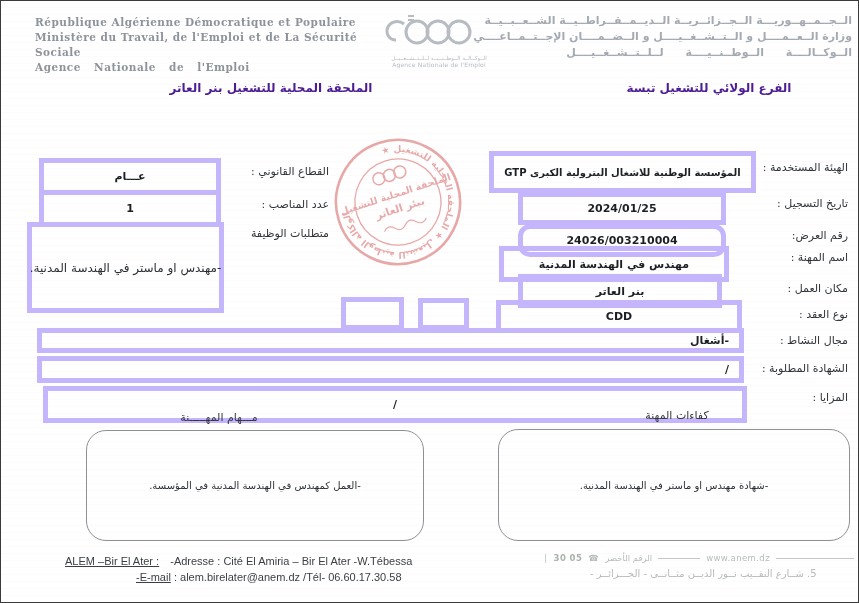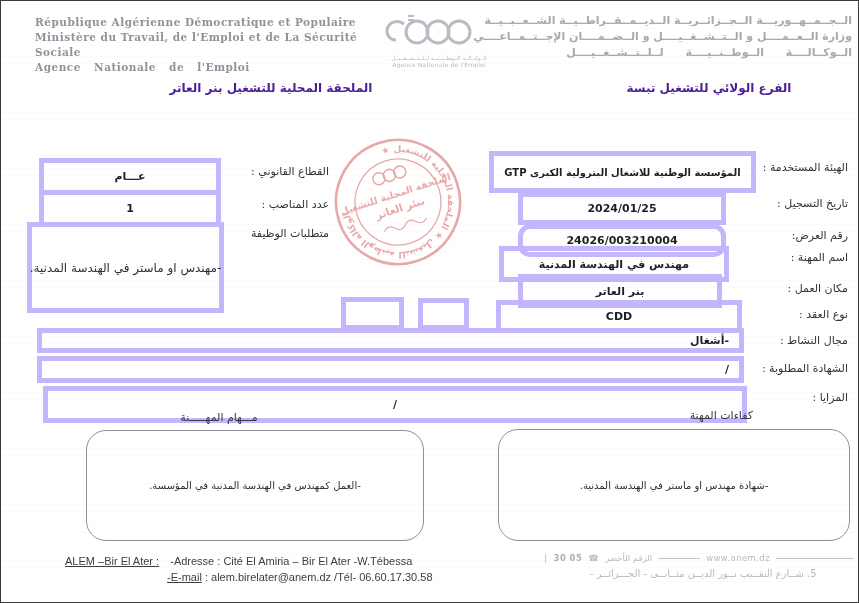--- a/index.html
+++ b/index.html
@@ -67,32 +67,32 @@
   .b-empty-b{left:340px;top:296px;width:53px;height:23px;}
   .b-activity{left:36px;top:327px;width:707px;height:25px;}
   .b-degree{left:36px;top:355px;width:707px;height:27px;padding-right:16px;}
   .b-benefits{left:42px;top:385px;width:694px;height:27px;}
   .b-sector{left:38px;top:157px;width:172px;height:27px;}
   .b-positions{left:38px;top:189px;width:172px;height:27px;}
   .b-req{left:26px;top:221px;width:187px;height:81px;}
   .b-req .val{font-weight:normal;font-size:12px;color:#2c3136;}
   
   .sec-hdr{position:absolute;direction:rtl;font-size:11px;color:#33383d;text-align:center;white-space:nowrap;}
-  .sec-comp-hdr{left:632px;top:408px;width:120px;text-align:right;}
+  .sec-comp-hdr{left:616px;top:408px;width:120px;}
   .sec-task-hdr{left:158px;top:410px;width:120px;}
   .rbox{position:absolute;border:1.2px solid #8d9196;border-radius:20px;direction:rtl;
     display:flex;align-items:center;justify-content:center;}
   .rbox span{font-size:10px;color:#2c3136;white-space:nowrap;}
   .rb-task{left:85px;top:429px;width:336px;height:109px;}
   .rb-comp{left:497px;top:428px;width:350px;height:110px;}
   
   .ft-left{left:64px;top:552px;font-family:"Liberation Sans","DejaVu Sans",sans-serif;
     font-size:11px;color:#3a3f44;line-height:16px;white-space:nowrap;}
   .ft-left .office{text-decoration:underline;margin-right:8px;}
-  .ft-left .line2{margin-left:102px;}
+  .ft-left .line2{margin-left:71px;}
   .ft-left .email{text-decoration:underline;}
   .ft-right-1{right:4px;top:552px;display:flex;align-items:center;gap:6px;
     color:#b6bcb8;font-size:8.5px;letter-spacing:.4px;white-space:nowrap;}
   .ft-right-1 .dash{height:0;border-top:1.6px solid #c3c8c4;}
   .ft-right-1 .d1{width:78px;}
   .ft-right-1 .d2{width:42px;}
   .ft-right-1 .num{font-weight:bold;color:#a9b3ab;}
   .ft-right-2{right:12px;top:567px;width:256px;direction:rtl;text-align:left;
     font-size:10px;color:#b6bcb8;white-space:nowrap;overflow:hidden;}
 </style>

